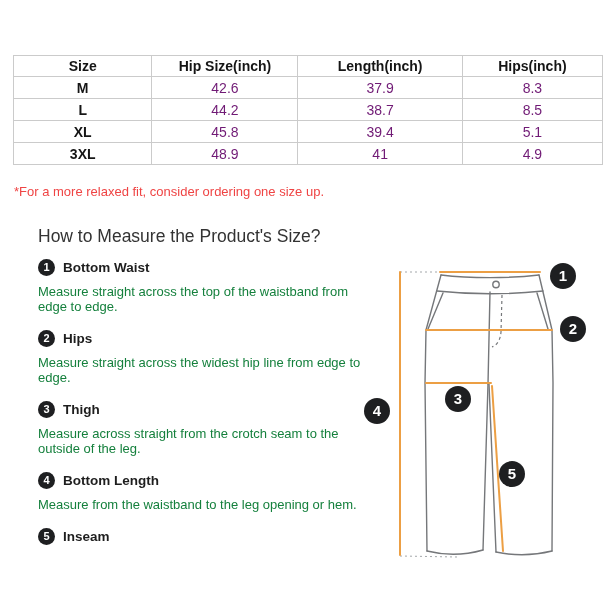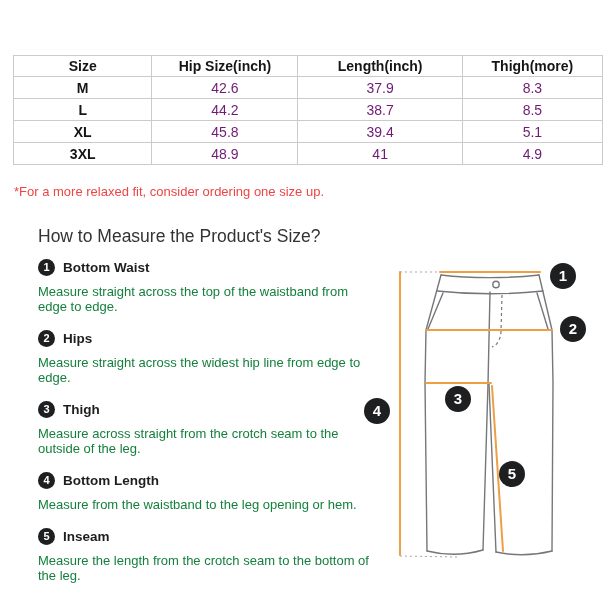--- a/index.html
+++ b/index.html
@@ -70,21 +70,21 @@
       <col style="width:23.5%">
         <col style="width:24.8%">
         <col style="width:27.9%">
         <col style="width:23.8%">
     </colgroup>
     <thead>
       <tr>
         <th>Size</th>
         <th>Hip Size(inch)</th>
         <th>Length(inch)</th>
-        <th>Thigh(more)</th>
+        <th>Hips(inch)</th>
       </tr>
     </thead>
     <tbody>
       <tr>
         <td class="size-col">M</td>
         <td>42.6</td>
         <td>37.9</td>
         <td>8.3</td>
       </tr>
       <tr>
@@ -144,21 +144,20 @@
         <span class="title-text">Bottom Length</span>
       </div>
       <p class="item-desc">Measure from the waistband to the leg opening or hem.</p>
     </div>
 
     <div class="measure-item">
       <div class="item-title">
         <span class="num-badge">5</span>
         <span class="title-text">Inseam</span>
       </div>
-      <p class="item-desc">Measure the length from the crotch seam to the bottom of the leg.</p>
     </div>
 
   </div>
 
   <div class="diagram-wrap">
     <svg width="246" height="330" viewBox="0 0 246 330">
 
       <g>
         <path class="pants-line" d="M 81,25 C 110,28.5 150,28.5 179,25"></path>
         <path class="pants-line" d="M 77,41 C 110,44.5 150,44.5 183,41"></path>

